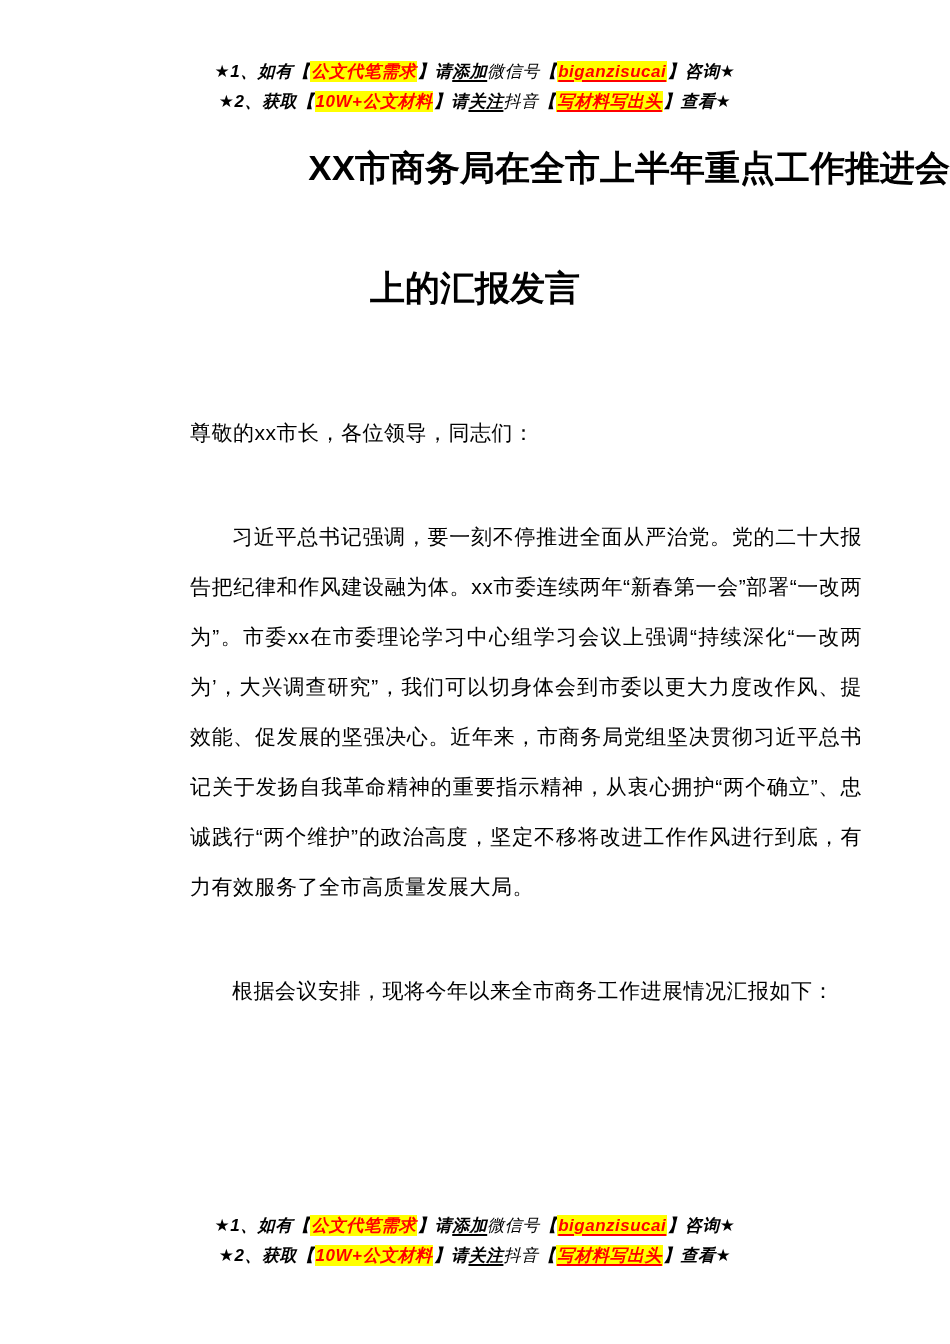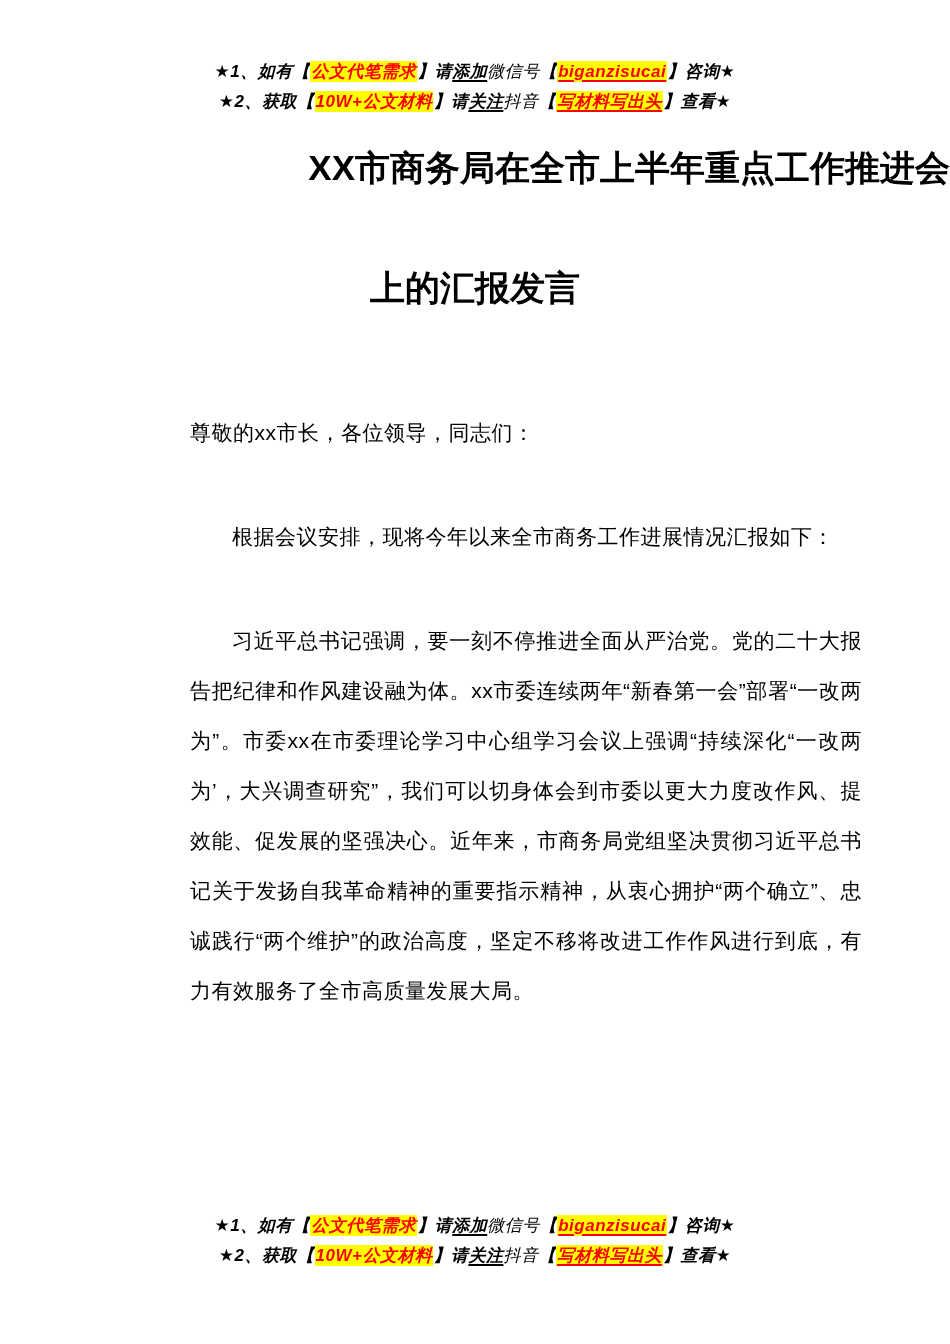--- a/index.html
+++ b/index.html
@@ -101,22 +101,22 @@
   <div class="promo promo-top">
     <div class="promo-line"><span class="seg-bold">★1、如有【</span><span class="seg-hl">公文代笔需求</span><span class="seg-bold">】请</span><span class="seg-u">添加</span><span class="seg-normal">微信号</span><span class="seg-bold">【</span><span class="seg-hlu">biganzisucai</span><span class="seg-bold">】咨询★</span></div>
     <div class="promo-line"><span class="seg-bold">★2、获取【</span><span class="seg-hl">10W+公文材料</span><span class="seg-bold">】请</span><span class="seg-u">关注</span><span class="seg-normal">抖音</span><span class="seg-bold">【</span><span class="seg-hlu">写材料写出头</span><span class="seg-bold">】查看★</span></div>
   </div>
 
   <h1 class="title-line title-line-1">XX市商务局在全市上半年重点工作推进会</h1>
   <h1 class="title-line title-line-2">上的汇报发言</h1>
 
   <div class="body-text">
     <p class="salutation">尊敬的xx市长，各位领导，同志们：</p>
+    <p class="para">习近平总书记强调，要一刻不停推进全面从严治党。党的二十大报告把纪律和作风建设融为体。xx市委连续两年“新春第一会”部署“一改两为”。市委xx在市委理论学习中心组学习会议上强调“持续深化“一改两为’，大兴调查研究”，我们可以切身体会到市委以更大力度改作风、提效能、促发展的坚强决心。近年来，市商务局党组坚决贯彻习近平总书记关于发扬自我革命精神的重要指示精神，从衷心拥护“两个确立”、忠诚践行“两个维护”的政治高度，坚定不移将改进工作作风进行到底，有力有效服务了全市高质量发展大局。</p>
     <p class="para">根据会议安排，现将今年以来全市商务工作进展情况汇报如下：</p>
-    <p class="para">习近平总书记强调，要一刻不停推进全面从严治党。党的二十大报告把纪律和作风建设融为体。xx市委连续两年“新春第一会”部署“一改两为”。市委xx在市委理论学习中心组学习会议上强调“持续深化“一改两为’，大兴调查研究”，我们可以切身体会到市委以更大力度改作风、提效能、促发展的坚强决心。近年来，市商务局党组坚决贯彻习近平总书记关于发扬自我革命精神的重要指示精神，从衷心拥护“两个确立”、忠诚践行“两个维护”的政治高度，坚定不移将改进工作作风进行到底，有力有效服务了全市高质量发展大局。</p>
   </div>
 
   <div class="promo promo-bottom">
     <div class="promo-line"><span class="seg-bold">★1、如有【</span><span class="seg-hl">公文代笔需求</span><span class="seg-bold">】请</span><span class="seg-u">添加</span><span class="seg-normal">微信号</span><span class="seg-bold">【</span><span class="seg-hlu">biganzisucai</span><span class="seg-bold">】咨询★</span></div>
     <div class="promo-line"><span class="seg-bold">★2、获取【</span><span class="seg-hl">10W+公文材料</span><span class="seg-bold">】请</span><span class="seg-u">关注</span><span class="seg-normal">抖音</span><span class="seg-bold">【</span><span class="seg-hlu">写材料写出头</span><span class="seg-bold">】查看★</span></div>
   </div>
 
 </div>
 
 </body></html>

